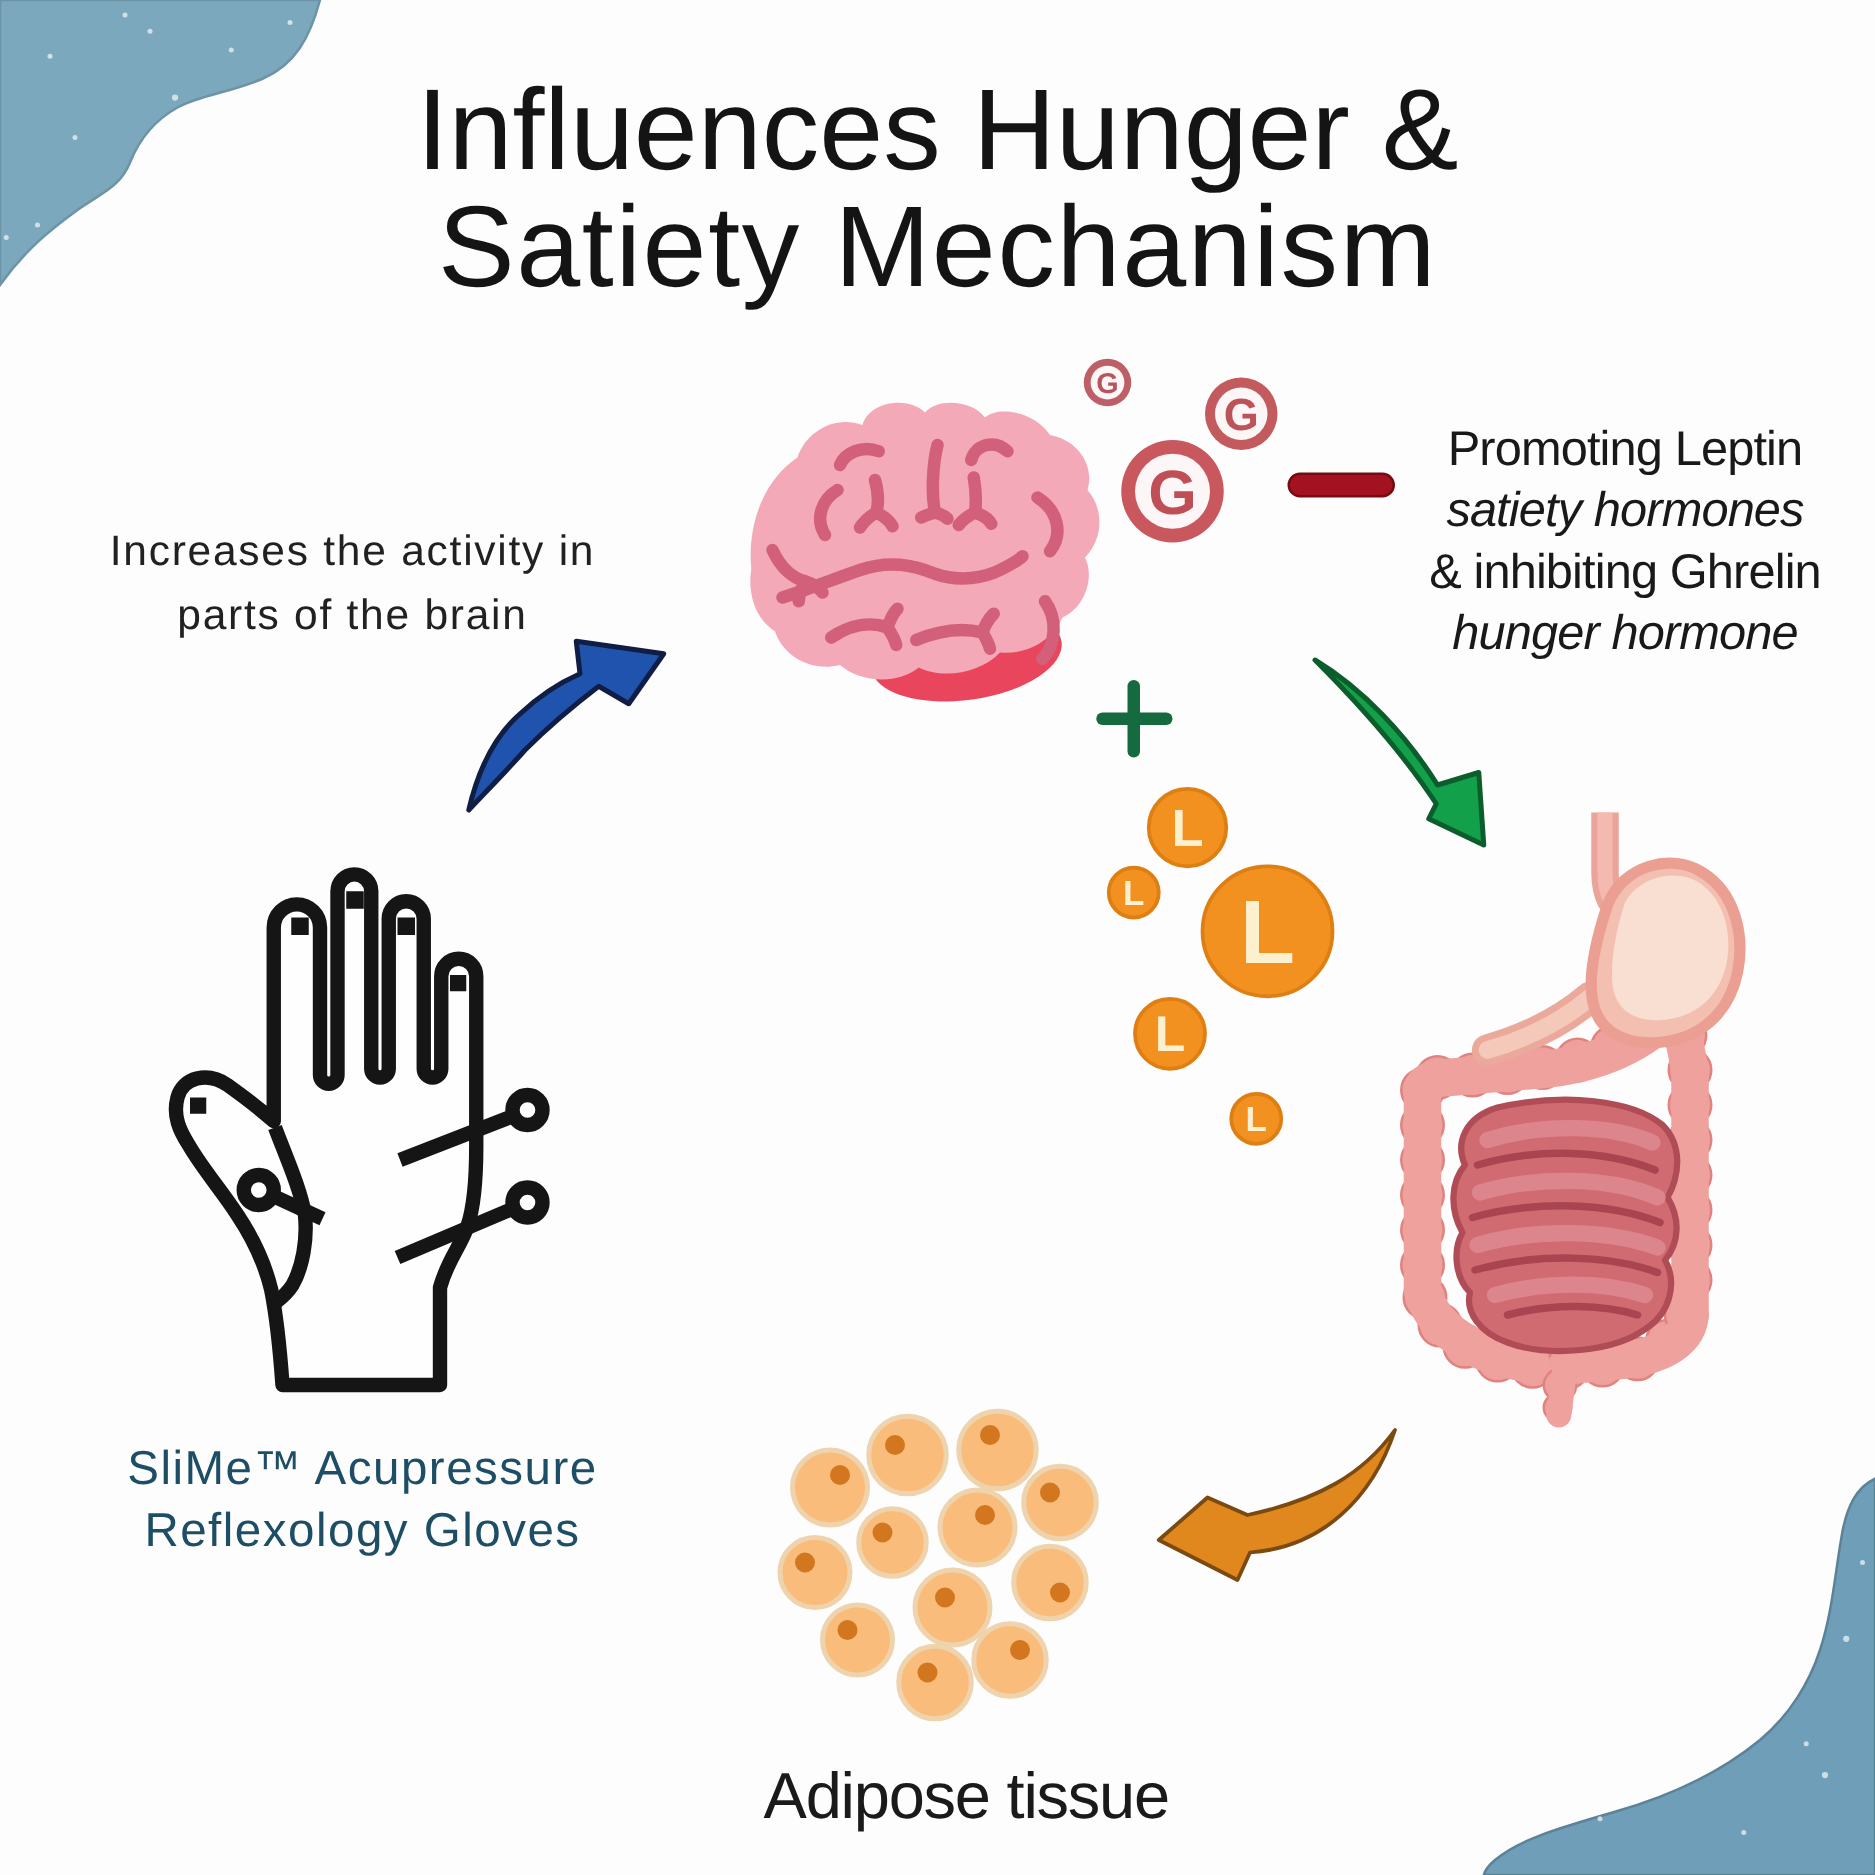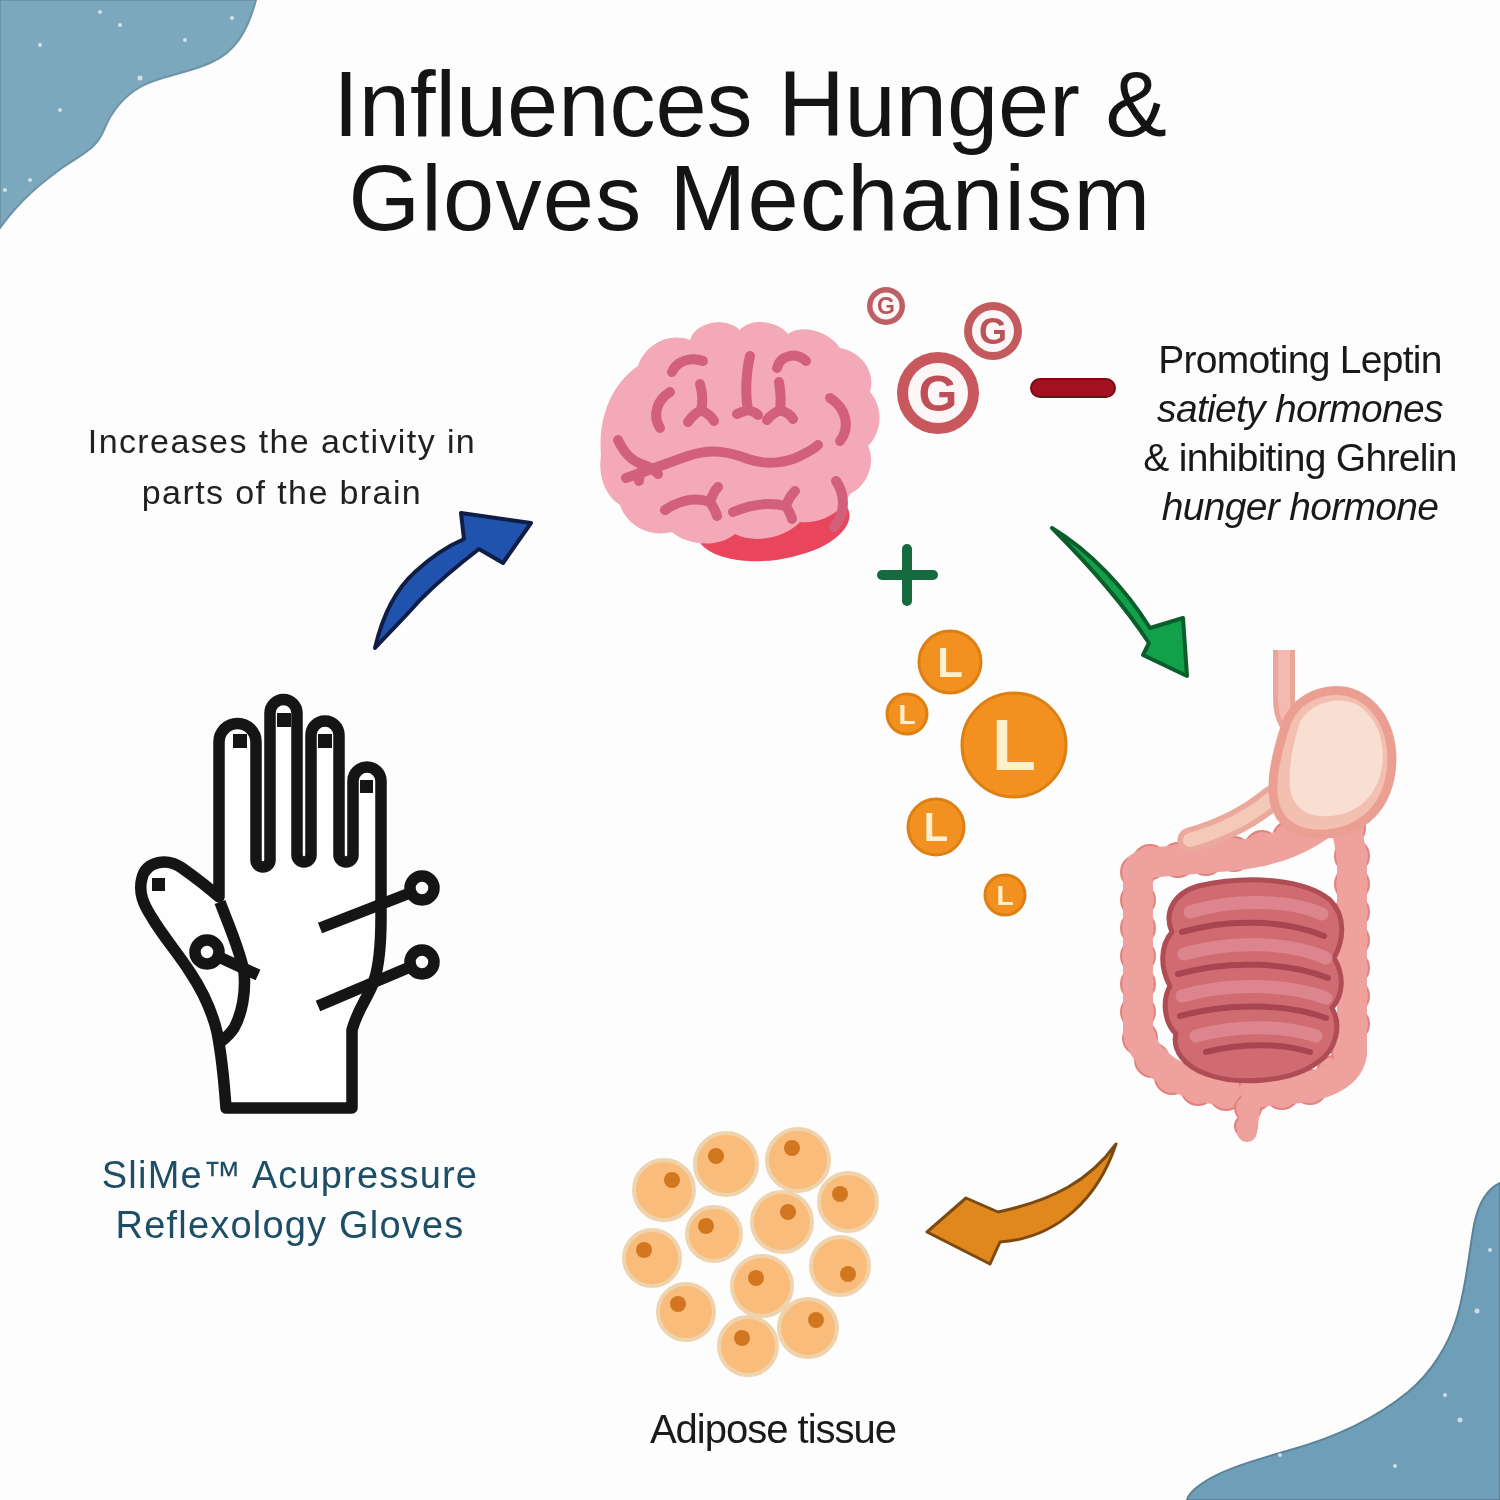--- a/index.html
+++ b/index.html
@@ -203,33 +203,33 @@
       <circle cx="756" cy="1278" r="8"></circle>
         <circle cx="678" cy="1304" r="8"></circle>
       <circle cx="816" cy="1320" r="8"></circle>
         <circle cx="742" cy="1338" r="8"></circle>
     </g>
   </g>
 </svg>
 
 <div class="abs txt" style="left:0;top:57px;width:1500px;text-align:center;font-size:92px;line-height:94px;letter-spacing:0px;color:#141414;">
   <div>Influences Hunger &amp;</div>
-  <div style="letter-spacing:1.3px;">Gloves Mechanism</div>
+  <div style="letter-spacing:1.3px;">Satiety Mechanism</div>
 </div>
 
 <div class="abs txt" style="left:32px;top:416px;width:500px;font-size:34px;line-height:51px;letter-spacing:1.4px;color:#212121;">
   Increases the activity in<br>parts of the brain
 </div>
 
 <div class="abs txt" style="left:1100px;top:335px;width:400px;font-size:39px;line-height:49px;letter-spacing:-0.7px;color:#191919;">
   Promoting Leptin<br>
   <i>satiety hormones</i><br>
   &amp; inhibiting Ghrelin<br>
   <i>hunger hormone</i>
 </div>
 
 <div class="abs txt" style="left:40px;top:1150px;width:500px;font-size:38px;line-height:50px;letter-spacing:1.2px;color:#1d4e66;text-align:center;">
   SliMe™ Acupressure<br>Reflexology Gloves
 </div>
 
-<div class="abs txt" style="left:573px;top:1407px;width:400px;font-size:40px;letter-spacing:-1px;color:#1a1a1a;">
+<div class="abs txt" style="left:573px;top:1407px;width:400px;font-size:52px;letter-spacing:-1px;color:#1a1a1a;">
   Adipose tissue
 </div>
 
 </body></html>

